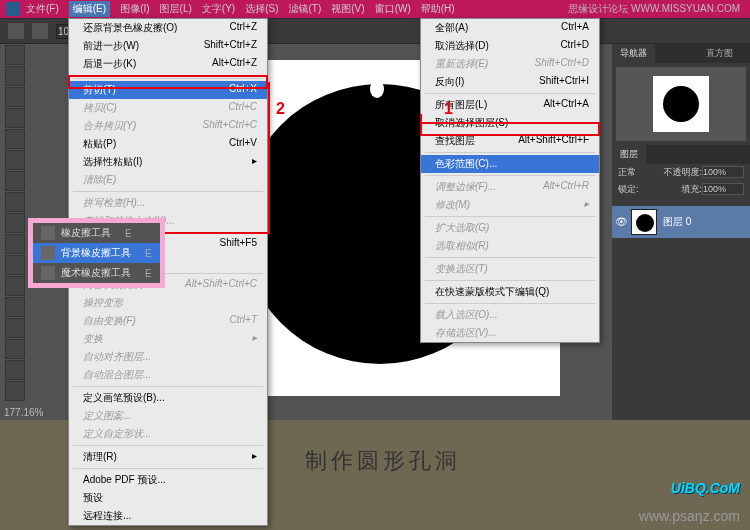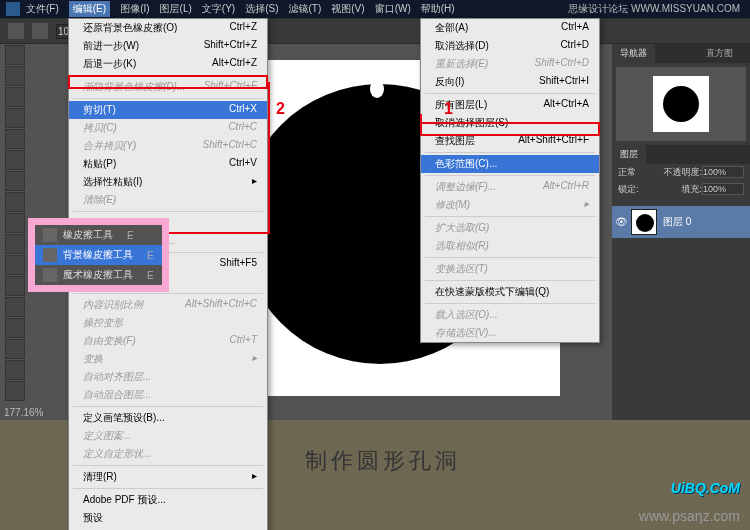--- a/index.html
+++ b/index.html
@@ -1,36 +1,36 @@
 <!DOCTYPE html>
 <html><head>
 <meta charset="utf-8">
 <style>
 *{margin:0;padding:0;box-sizing:border-box;font-family:"Microsoft YaHei",sans-serif;}
 body{background:#6e6853;width:750px;height:530px;overflow:hidden;position:relative;}
 .app{position:absolute;top:0;left:0;width:750px;height:420px;background:#535353;}
-.menubar{height:18px;background:#0f172a;display:flex;align-items:center;padding-left:6px;font-size:10px;color:#ccc;}
+.menubar{height:18px;background:#be185d;display:flex;align-items:center;padding-left:6px;font-size:10px;color:#ccc;}
 .menubar .logo{width:14px;height:14px;background:#2a5b8c;margin-right:6px;}
 .menubar span{margin-right:10px;cursor:default;}
 .menubar span.open{background:#4a77b4;color:#fff;padding:1px 4px;}
 .toolbar{height:26px;background:#393939;border-top:1px solid #2a2a2a;border-bottom:1px solid #2a2a2a;display:flex;align-items:center;padding:0 8px;font-size:10px;color:#ccc;gap:8px;}
 .toolbar .icon{width:16px;height:16px;background:#555;}
 .toolbar input{width:36px;background:#333;border:1px solid #222;color:#ccc;font-size:10px;padding:1px;}
 .dropmenu{position:absolute;background:#eaeaea;border:1px solid #888;font-size:10px;color:#000;z-index:50;box-shadow:2px 2px 6px rgba(0,0,0,0.4);}
 .dropmenu .item{display:flex;justify-content:space-between;padding:2px 10px 2px 14px;white-space:nowrap;}
 .dropmenu .item.hi{background:#3875d7;color:#fff;}
 .dropmenu .item.dis{color:#999;font-style:italic;}
 .dropmenu .sep{height:1px;background:#ccc;margin:2px 4px;}
 .dropmenu .arrow::after{content:"▸";margin-left:10px;}
 .redbox{position:absolute;border:2px solid #e60012;z-index:60;pointer-events:none;}
 .redlabel{position:absolute;color:#e60012;font-size:16px;font-weight:bold;z-index:61;}
 .redline{position:absolute;background:#e60012;z-index:55;}
 .tooltools{position:absolute;left:4px;top:44px;width:22px;background:#535353;}
 .tooltools .t{width:20px;height:20px;background:#444;margin:1px;border:1px solid #333;}
-.flyout{position:absolute;left:28px;top:218px;background:#535353;border:7px solid #f9a8d4;font-size:10px;color:#ddd;z-index:70;}
+.flyout{position:absolute;left:28px;top:218px;background:#535353;border:5px solid #f9a8d4;font-size:10px;color:#ddd;z-index:70;}
 .flyout .f{display:flex;align-items:center;gap:6px;padding:3px 8px;}
 .flyout .f.hi{background:#3875d7;color:#fff;}
 .flyout .ficon{width:14px;height:14px;background:#666;}
 .flyout .key{margin-left:8px;color:#aaa;}
 .canvas{position:absolute;left:200px;top:60px;width:360px;height:336px;background:#ffffff;}
 .blackcircle{position:absolute;left:40px;top:24px;width:280px;height:280px;border-radius:50%;background:#000;}
 .blackcircle .drip{position:absolute;top:-4px;left:130px;width:14px;height:18px;background:#fff;border-radius:50%;}
 .rpanel{position:absolute;right:0;top:44px;width:138px;background:#3a3a3a;height:376px;}
 .rpanel .tabrow{display:flex;font-size:9px;color:#aaa;background:#2e2e2e;gap:43px;}
 .rpanel .tabrow span{padding:3px 8px;}
@@ -114,24 +114,20 @@
       </div>
       <div class="item">
         <span>前进一步(W)</span>
         <span>Shift+Ctrl+Z</span>
       </div>
       <div class="item">
         <span>后退一步(K)</span>
         <span>Alt+Ctrl+Z</span>
       </div>
       <div class="sep"></div>
-      <div class="item dis">
-        <span>渐隐背景色橡皮擦(D)...</span>
-        <span>Shift+Ctrl+F</span>
-      </div>
       <div class="sep"></div>
       <div class="item hi">
         <span>剪切(T)</span>
         <span>Ctrl+X</span>
       </div>
       <div class="item dis">
         <span>拷贝(C)</span>
         <span>Ctrl+C</span>
       </div>
       <div class="item dis">

